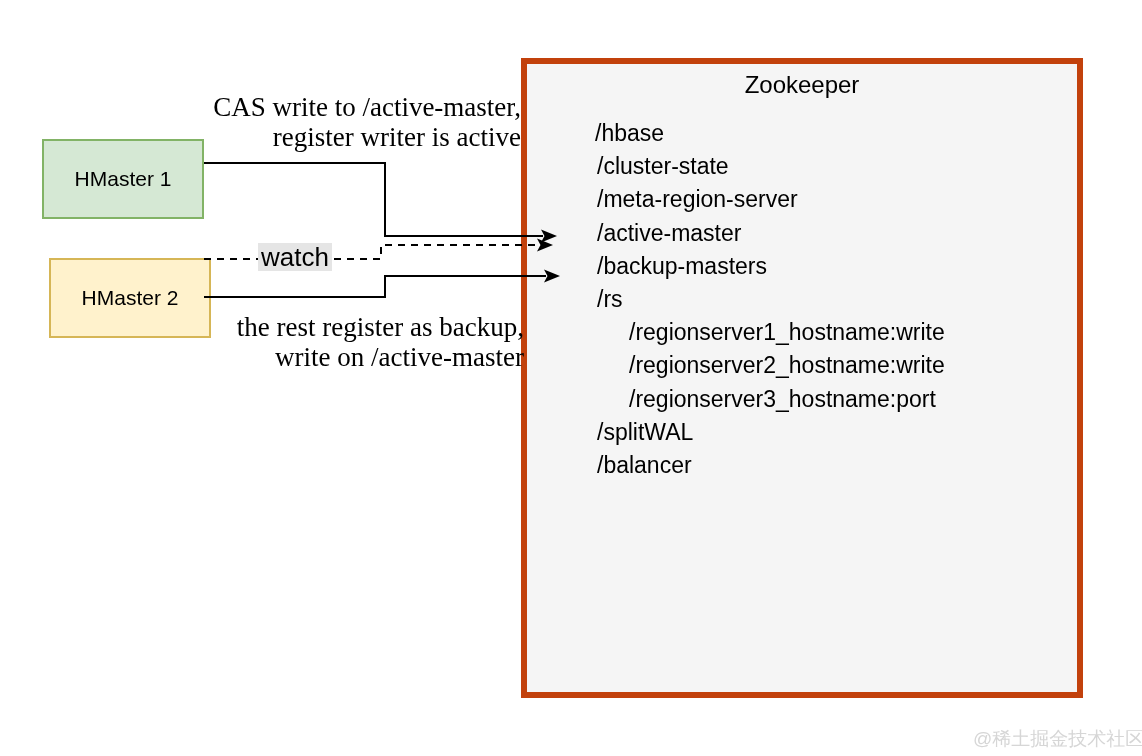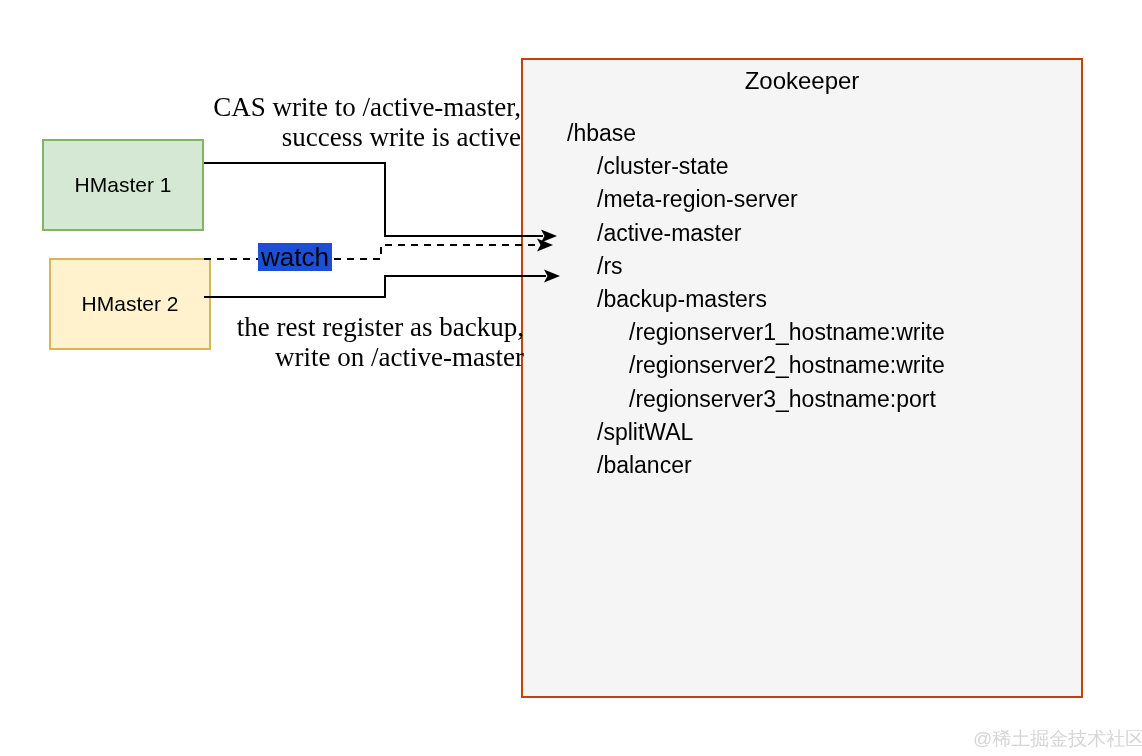--- a/index.html
+++ b/index.html
@@ -18,21 +18,21 @@
   }
   
   .zk-box {
     position: absolute;
     left: 521px;
     top: 58px;
     width: 562px;
     height: 640px;
     box-sizing: border-box;
     background: #f5f5f5;
-    border: 2px solid #c2410c;
+    border: 6px solid #c2410c;
     z-index: 1;
   }
   .zk-title {
     position: absolute;
     top: 7px;
     left: 0;
     width: 100%;
     text-align: center;
     font-size: 24px;
     line-height: 28px;
@@ -41,29 +41,29 @@
   
   .zk-tree {
     position: absolute;
     left: 567px;
     top: 117px;
     z-index: 2;
     font-size: 23px;
     line-height: 33.2px;
     white-space: nowrap;
   }
-  .zk-node.indent-0 { padding-left: 0; }
+  .zk-node.indent-0 { padding-left: 0; margin-left: 28px; }
   .zk-node.indent-1 { padding-left: 30px; }
   .zk-node.indent-2 { padding-left: 62px; }
   
   .hm-node {
     position: absolute;
     left: 42px;
     width: 162px;
-    height: 92px;
+    height: 80px;
     box-sizing: border-box;
     border: 2px solid;
     display: flex;
     align-items: center;
     justify-content: center;
     font-size: 21px;
     z-index: 2;
   }
   .hm1 { top: 139px; background: #d5e8d4; border-color: #82b366; }
   .hm2 { top: 258px; background: #fff2cc; border-color: #d6b656; margin-left: 7px; }
@@ -88,21 +88,21 @@
     font-family: Liberation Serif, serif;
   }
   .ann-cas    { left: 205px; top: 92px;  width: 316px; }
   .ann-backup { left: 208px; top: 312px; width: 316px; }
   .watch-label {
     position: absolute;
     left: 258px;
     top: 243px;
     font-size: 26px;
     line-height: 28px;
-    background: #1d4ed8;
+    background: #e5e5e5;
     padding: 0 3px;
     z-index: 4;
   }
   .watermark {
     position: absolute;
     left: 973px;
     top: 726px;
     font-size: 19px;
     color: #d6d6d6;
     z-index: 5;
@@ -116,22 +116,22 @@
 
   <div class="zk-box">
     <div class="zk-title">Zookeeper</div>
   </div>
 
   <div class="zk-tree">
       <div class="zk-node indent-0">/hbase</div>
       <div class="zk-node indent-1">/cluster-state</div>
       <div class="zk-node indent-1">/meta-region-server</div>
       <div class="zk-node indent-1">/active-master</div>
+      <div class="zk-node indent-1">/backup-masters</div>
       <div class="zk-node indent-1">/rs</div>
-      <div class="zk-node indent-1">/backup-masters</div>
       <div class="zk-node indent-2">/regionserver1_hostname:write</div>
       <div class="zk-node indent-2">/regionserver2_hostname:write</div>
       <div class="zk-node indent-2">/regionserver3_hostname:port</div>
       <div class="zk-node indent-1">/splitWAL</div>
       <div class="zk-node indent-1">/balancer</div>
     </div>
 
   <div class="hm-node hm1">
     <span>HMaster 1</span>
   </div>
@@ -146,21 +146,21 @@
 
     <path d="M 204 259 L 381 259 L 381 245 L 539 245" fill="none" stroke="#000000" stroke-width="2" stroke-dasharray="7 6"></path>
     <polygon points="553,245 537,238.5 540.5,245 537,251.5" fill="#000000"></polygon>
 
     <path d="M 204 297 L 385 297 L 385 276 L 546 276" fill="none" stroke="#000000" stroke-width="2"></path>
     <polygon points="560,276 544,269.5 547.5,276 544,282.5" fill="#000000"></polygon>
   </svg>
 
   <div class="ann ann-cas">
     <div>CAS write to /active-master,</div>
-    <div>success write is active</div>
+    <div>register writer is active</div>
   </div>
 
   <div class="watch-label">watch</div>
 
   <div class="ann ann-backup">
     <div>the rest register as backup,</div>
     <div>write on /active-master</div>
   </div>
 
   <div class="watermark">@稀土掘金技术社区</div>

